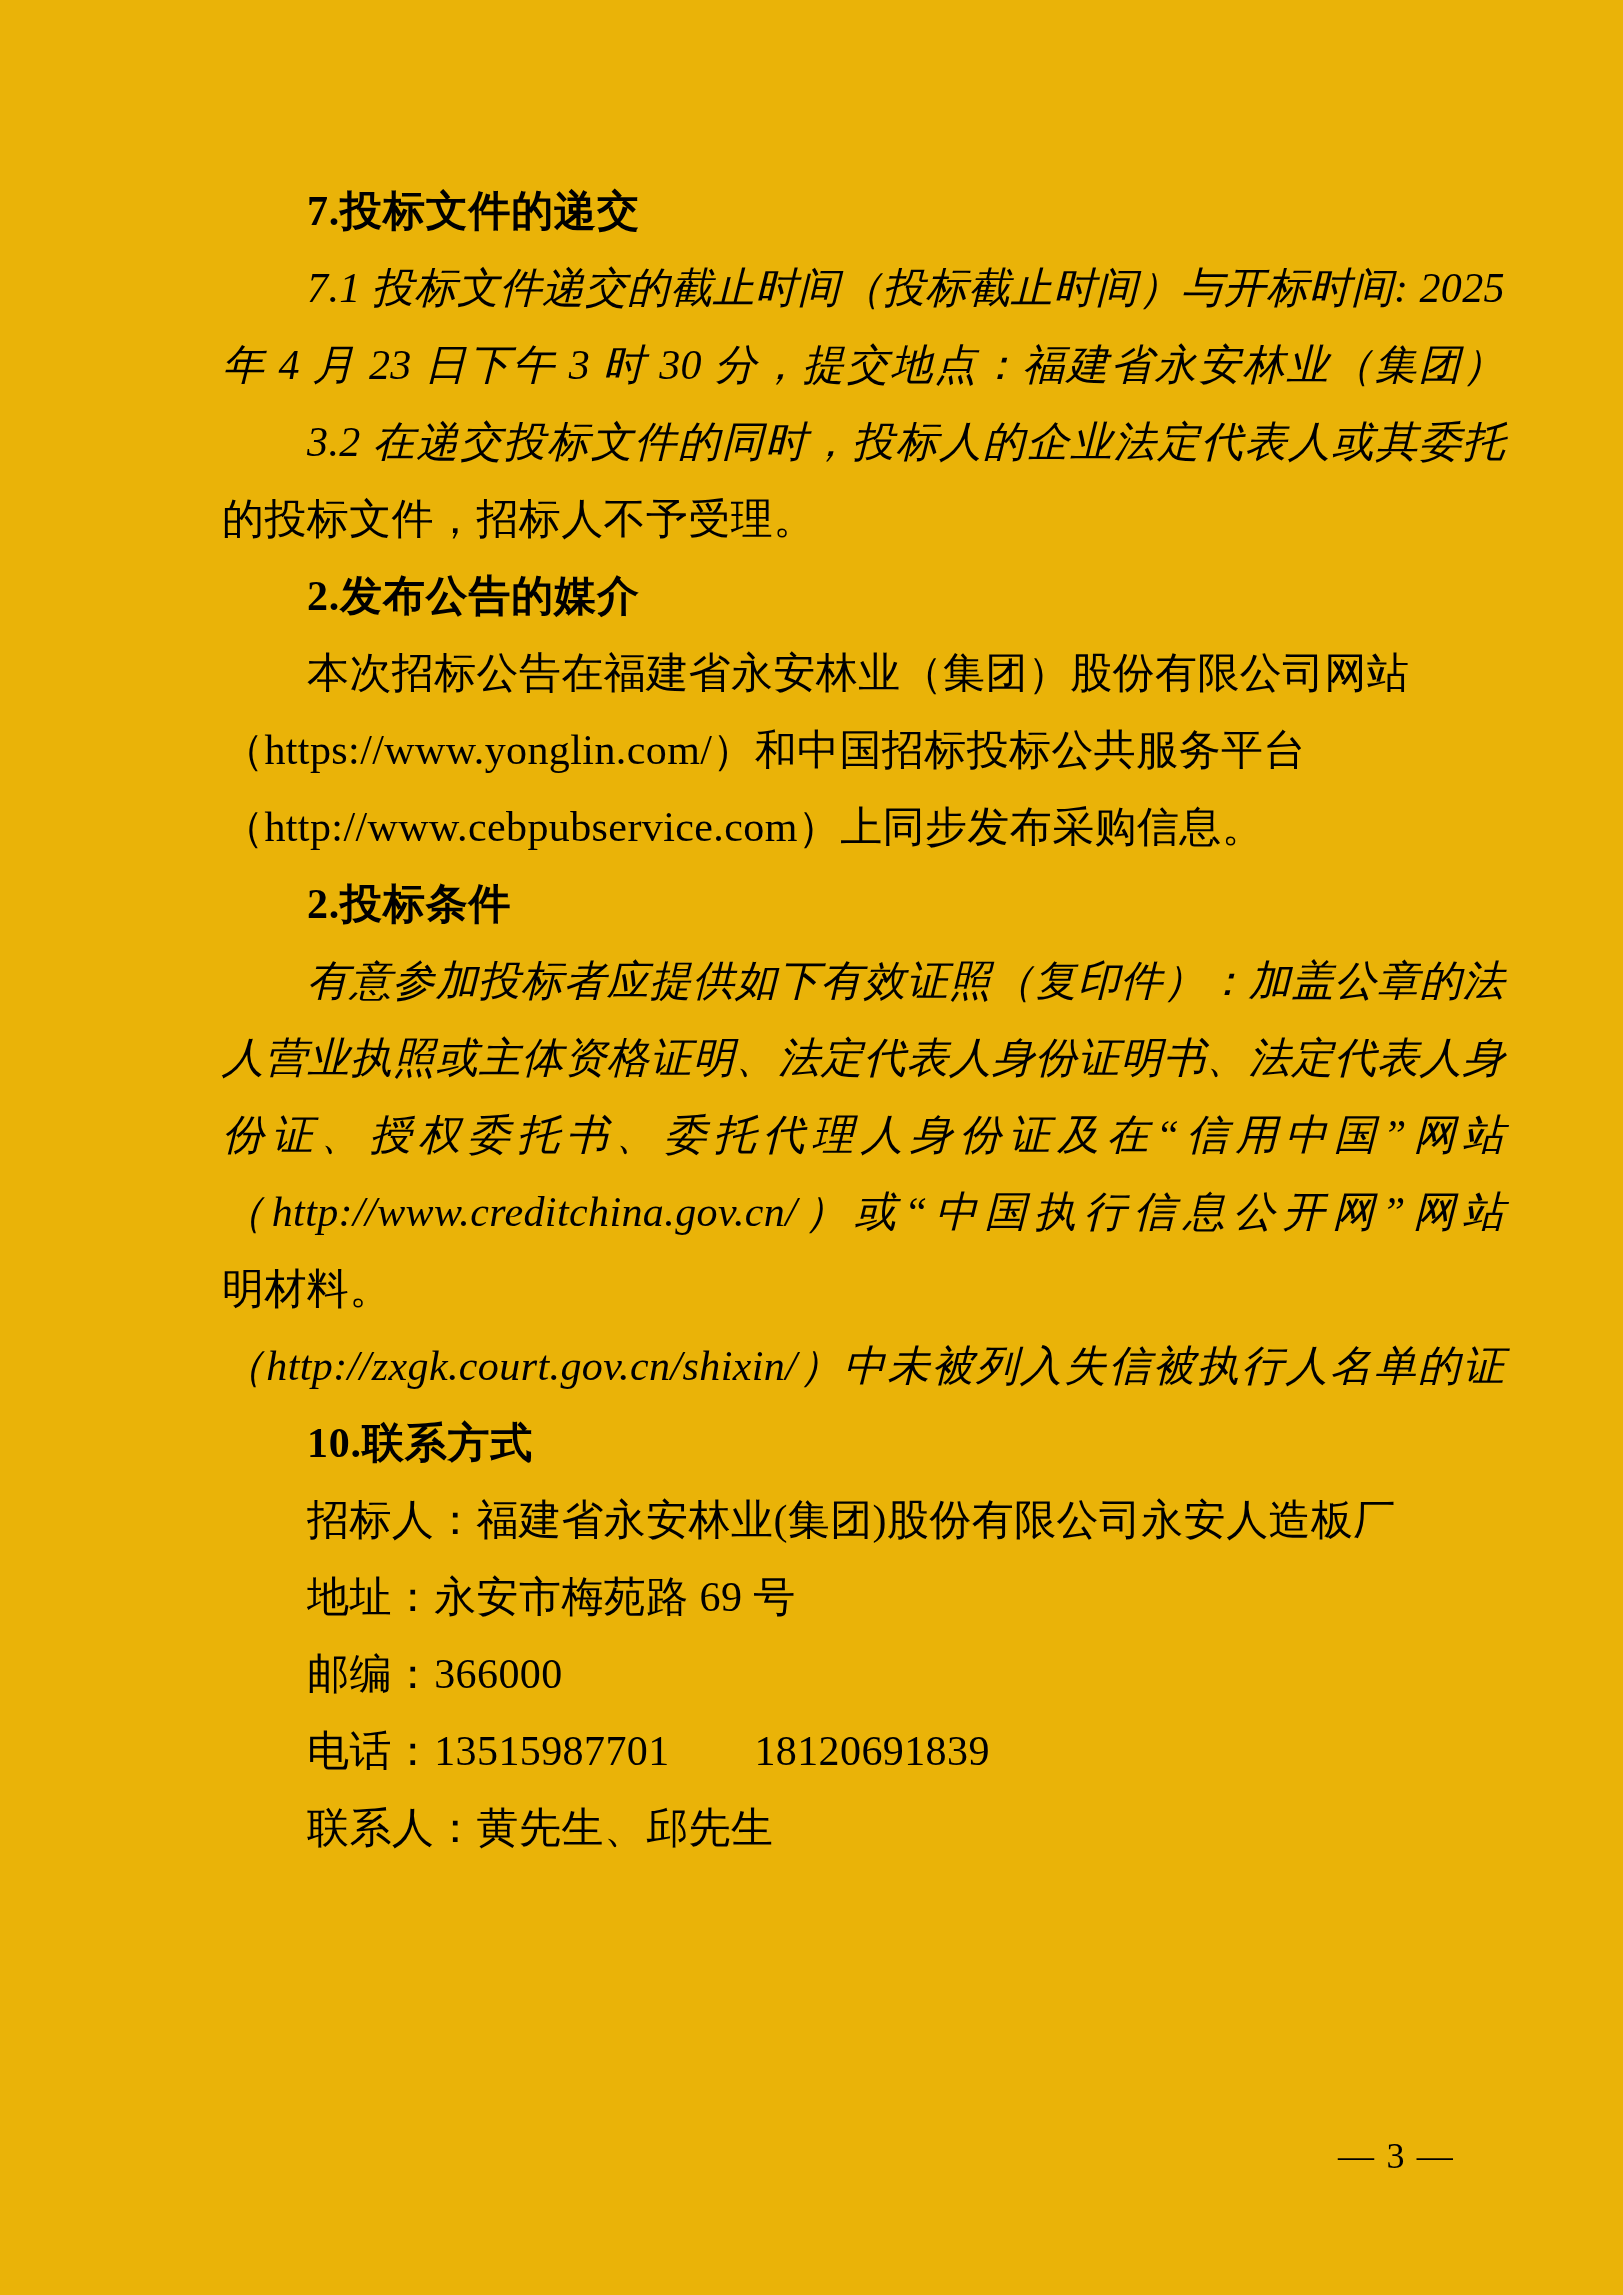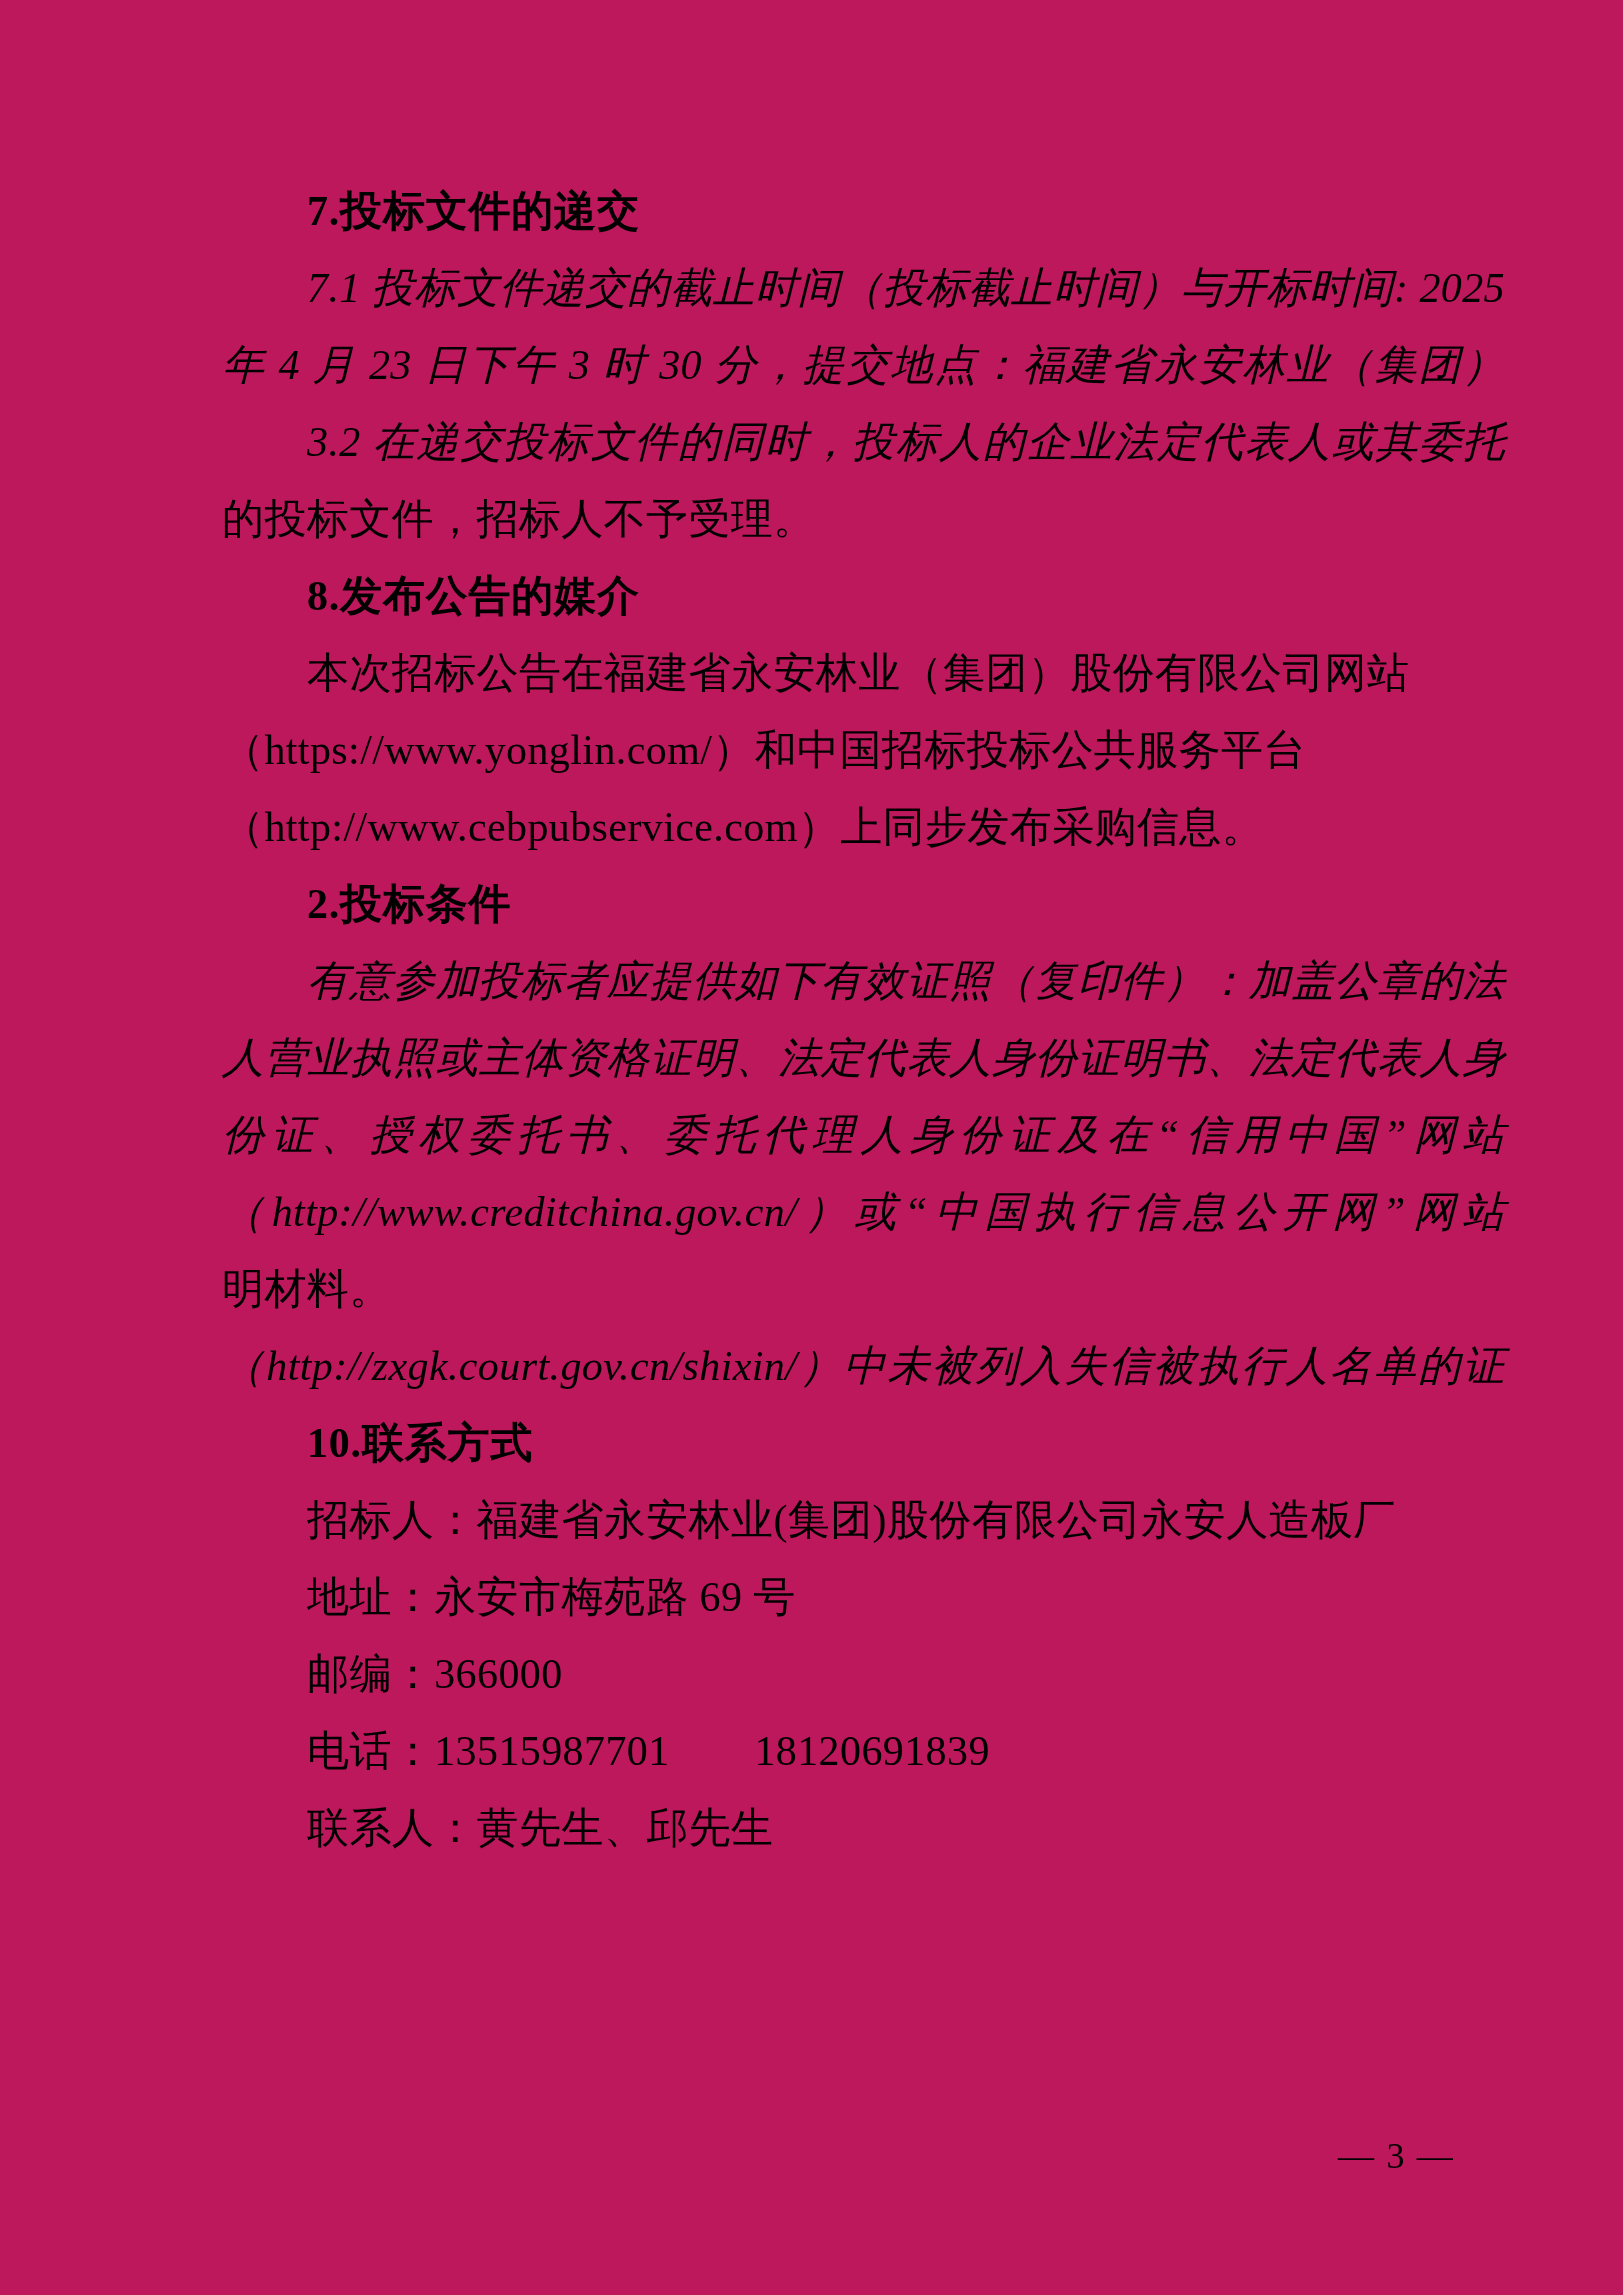--- a/index.html
+++ b/index.html
@@ -9,21 +9,21 @@
     height: 2295px;
     background: #ffffff;
     font-family: "Liberation Serif", "DejaVu Serif", serif;
     color: #000000;
   }
   .page {
     position: absolute;
     left: 0; top: 0;
     width: 1623px;
     height: 2295px;
-    background: #be185d;
+    background: #eab308;
     overflow: hidden;
   }
   .content {
     position: absolute;
     left: 222px;
     top: 173px;
     width: 1283px;
   }
   .ln {
     height: 77px;
@@ -52,21 +52,21 @@
 </head>
 <body>
 
 <div class="page">
   <div class="content">
     <div class="ln h ind">7.投标文件的递交</div>
     <div class="ln ind j">7.1 投标文件递交的截止时间（投标截止时间）与开标时间: 2025</div>
     <div class="ln j">年 4 月 23 日下午 3 时 30 分，提交地点：福建省永安林业（集团）</div>
     <div class="ln ind j">3.2 在递交投标文件的同时，投标人的企业法定代表人或其委托</div>
     <div class="ln">的投标文件，招标人不予受理。</div>
-    <div class="ln h ind">8.发布公告的媒介</div>
+    <div class="ln h ind">2.发布公告的媒介</div>
     <div class="ln ind">本次招标公告在福建省永安林业（集团）股份有限公司网站</div>
     <div class="ln">（https://www.yonglin.com/）和中国招标投标公共服务平台</div>
     <div class="ln">（http://www.cebpubservice.com）上同步发布采购信息。</div>
     <div class="ln h ind">2.投标条件</div>
     <div class="ln ind j">有意参加投标者应提供如下有效证照（复印件）：加盖公章的法</div>
     <div class="ln j">人营业执照或主体资格证明、法定代表人身份证明书、法定代表人身</div>
     <div class="ln j">份证、授权委托书、委托代理人身份证及在“信用中国”网站</div>
     <div class="ln j">（http://www.creditchina.gov.cn/）或“中国执行信息公开网”网站</div>
     <div class="ln">明材料。</div>
     <div class="ln j">（http://zxgk.court.gov.cn/shixin/）中未被列入失信被执行人名单的证</div>

